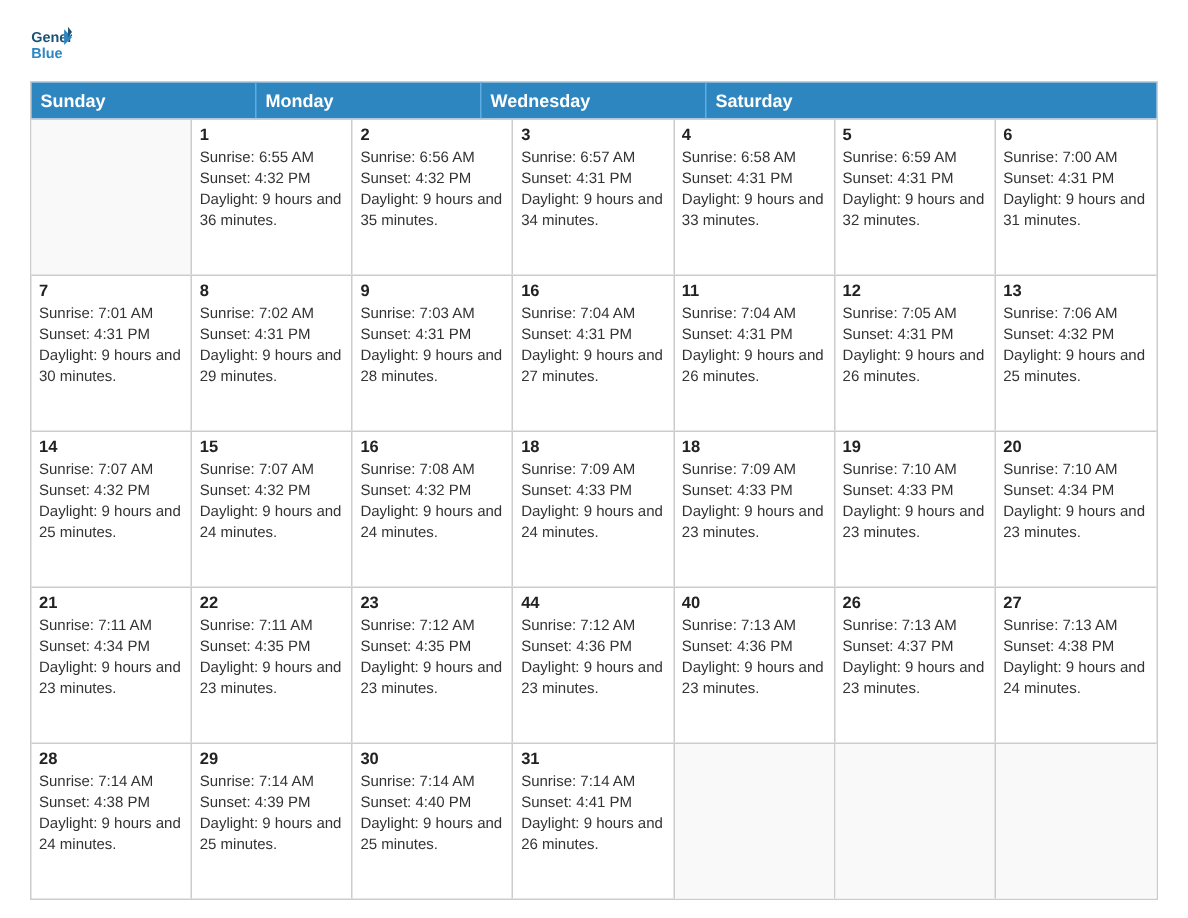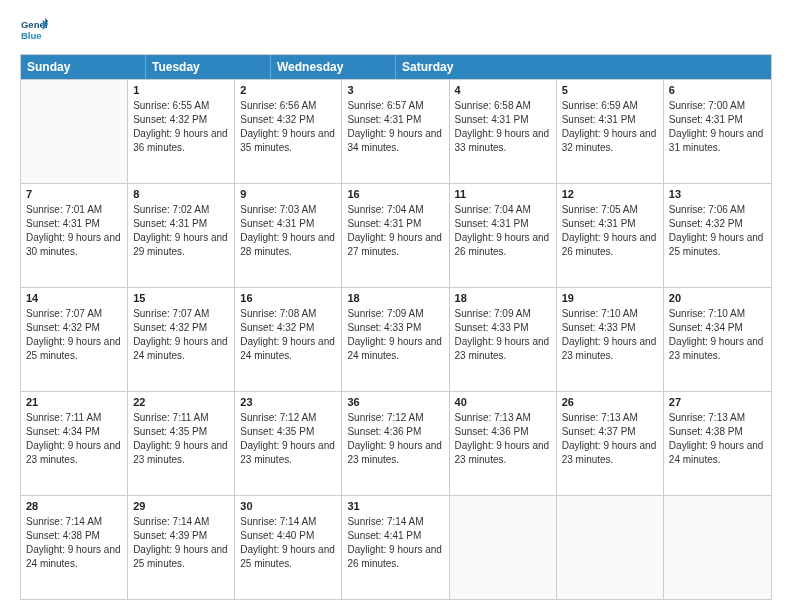--- a/index.html
+++ b/index.html
@@ -54,21 +54,21 @@
       color: #444;
     }
     .calendar {
       border: 1px solid #ccc;
       flex: 1;
       display: flex;
       flex-direction: column;
     }
     .cal-header-row {
       display: grid;
-      grid-template-columns: repeat(6, 1fr);
+      grid-template-columns: repeat(5, 1fr);
       background: #2e86c1;
     }
     .cal-header-cell {
       color: #fff;
       font-size: 12px;
       font-weight: bold;
       padding: 5px 6px;
       border-right: 1px solid #5dade2;
       text-align: left;
     }
@@ -128,21 +128,21 @@
     </div>
     <div class="title-block">
       <div class="month-title"></div>
       <div class="location-title"></div>
     </div>
   </div>
 
   <div class="calendar">
     <div class="cal-header-row">
     <div class="cal-header-cell">Sunday</div>
-        <div class="cal-header-cell">Tuesday</div>
+        <div class="cal-header-cell">Monday</div>
         <div class="cal-header-cell">Wednesday</div>
         <div class="cal-header-cell">Saturday</div>
       </div>
     <div class="cal-body">
     <div class="cal-row">
           <div class="cal-cell empty"></div>
           <div class="cal-cell">
             <div class="day-num">1</div>
             <div class="cell-info">Sunrise: 6:55 AM<br>Sunset: 4:32 PM<br>Daylight: 9 hours and 36 minutes.</div>
           </div>
@@ -234,21 +234,21 @@
           </div>
           <div class="cal-cell">
             <div class="day-num">22</div>
             <div class="cell-info">Sunrise: 7:11 AM<br>Sunset: 4:35 PM<br>Daylight: 9 hours and 23 minutes.</div>
           </div>
           <div class="cal-cell">
             <div class="day-num">23</div>
             <div class="cell-info">Sunrise: 7:12 AM<br>Sunset: 4:35 PM<br>Daylight: 9 hours and 23 minutes.</div>
           </div>
           <div class="cal-cell">
-            <div class="day-num">36</div>
+            <div class="day-num">44</div>
             <div class="cell-info">Sunrise: 7:12 AM<br>Sunset: 4:36 PM<br>Daylight: 9 hours and 23 minutes.</div>
           </div>
           <div class="cal-cell">
             <div class="day-num">40</div>
             <div class="cell-info">Sunrise: 7:13 AM<br>Sunset: 4:36 PM<br>Daylight: 9 hours and 23 minutes.</div>
           </div>
           <div class="cal-cell">
             <div class="day-num">26</div>
             <div class="cell-info">Sunrise: 7:13 AM<br>Sunset: 4:37 PM<br>Daylight: 9 hours and 23 minutes.</div>
           </div>

